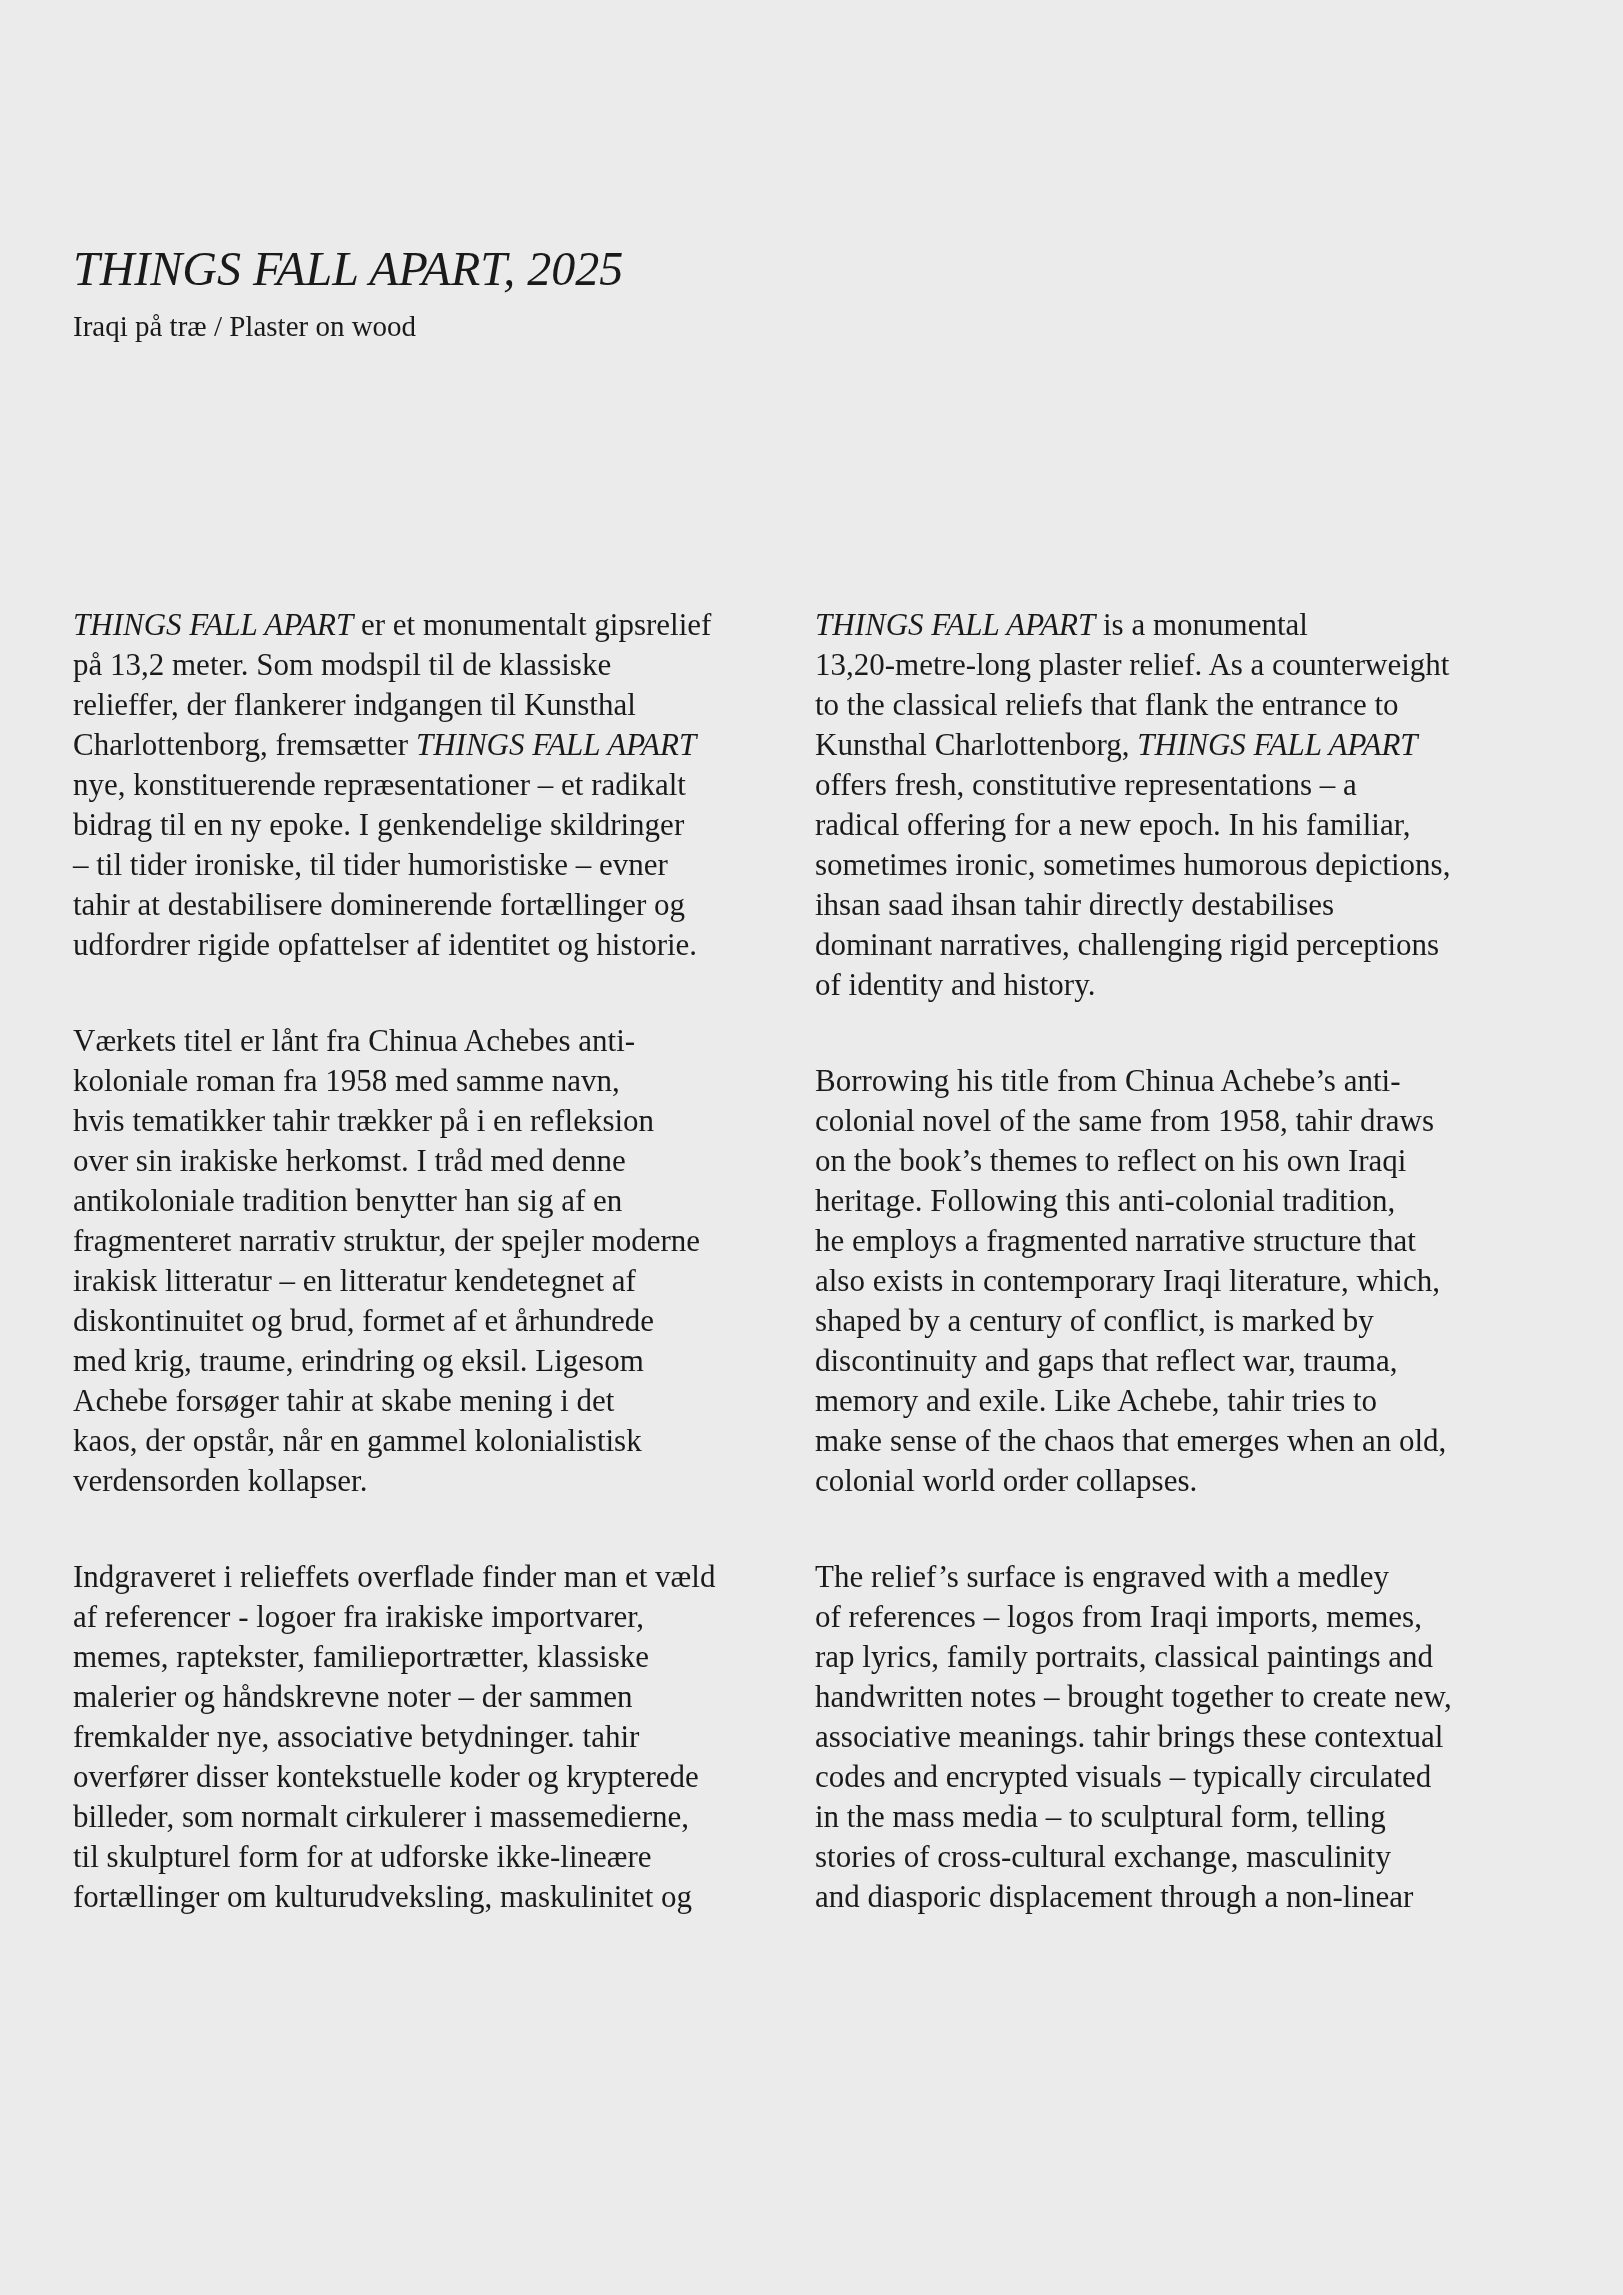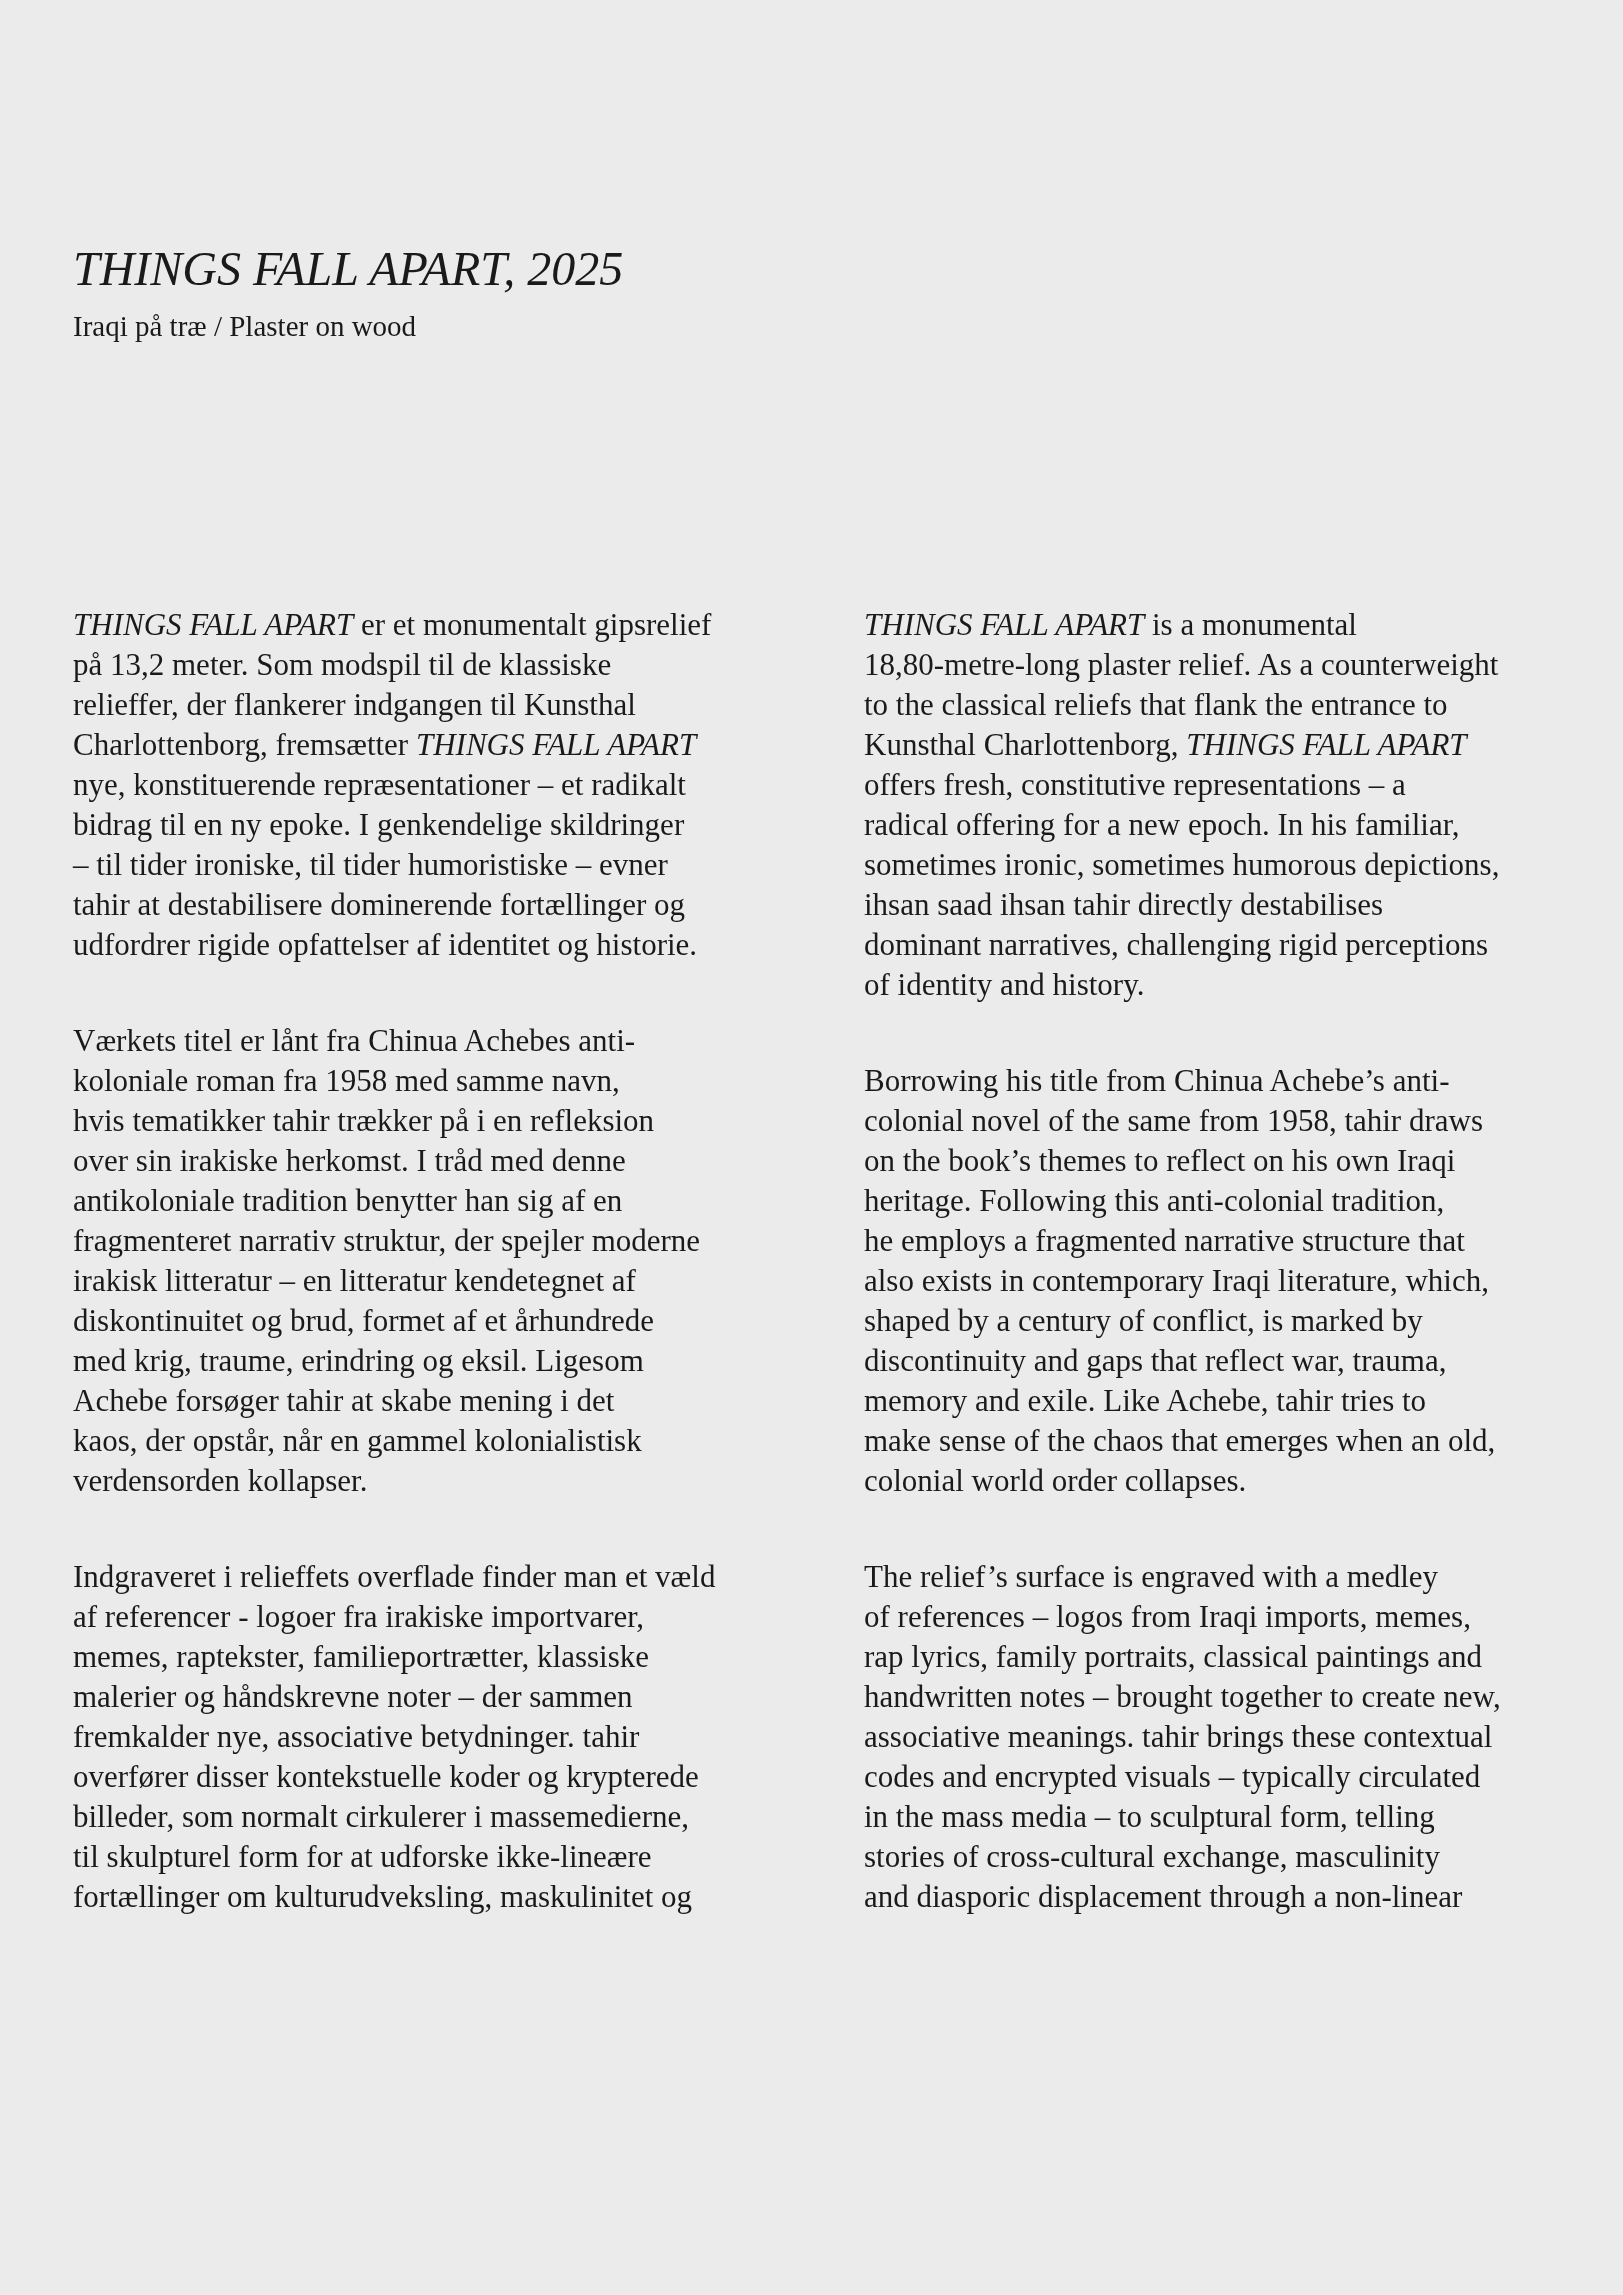--- a/index.html
+++ b/index.html
@@ -28,21 +28,21 @@
   }
   .subtitle {
     font-size: 29px;
     line-height: 34px;
     margin-top: 12px;
     white-space: nowrap;
   }
   .columns {
     display: flex;
     margin-top: 262px;
-    column-gap: 80px;
+    column-gap: 31px;
   }
   .col-left  { width: 711px; }
   .col-right { width: 752px; }
   .para {
     font-size: 31px;
     line-height: 40px;
     white-space: pre-line;
     margin: 0 0 56px 0;
   }
   .para:last-child { margin-bottom: 8px; }
@@ -89,21 +89,21 @@
 fremkalder nye, associative betydninger. tahir
 overfører disser kontekstuelle koder og krypterede
 billeder, som normalt cirkulerer i massemedierne,
 til skulpturel form for at udforske ikke-lineære
 fortællinger om kulturudveksling, maskulinitet og
 diasporisk fordrivelse.</span></p>
     </div>
 
     <div class="col-right">
       <p class="para"><span class="em">THINGS FALL APART</span><span> is a monumental
-18,80-metre-long plaster relief. As a counterweight
+13,20-metre-long plaster relief. As a counterweight
 to the classical reliefs that flank the entrance to
 Kunsthal Charlottenborg, </span><span class="em">THINGS FALL APART</span><span>
 offers fresh, constitutive representations – a
 radical offering for a new epoch. In his familiar,
 sometimes ironic, sometimes humorous depictions,
 ihsan saad ihsan tahir directly destabilises
 dominant narratives, challenging rigid perceptions
 of identity and history.</span></p>
       <p class="para"><span>Borrowing his title from Chinua Achebe’s anti-
 colonial novel of the same from 1958, tahir draws

